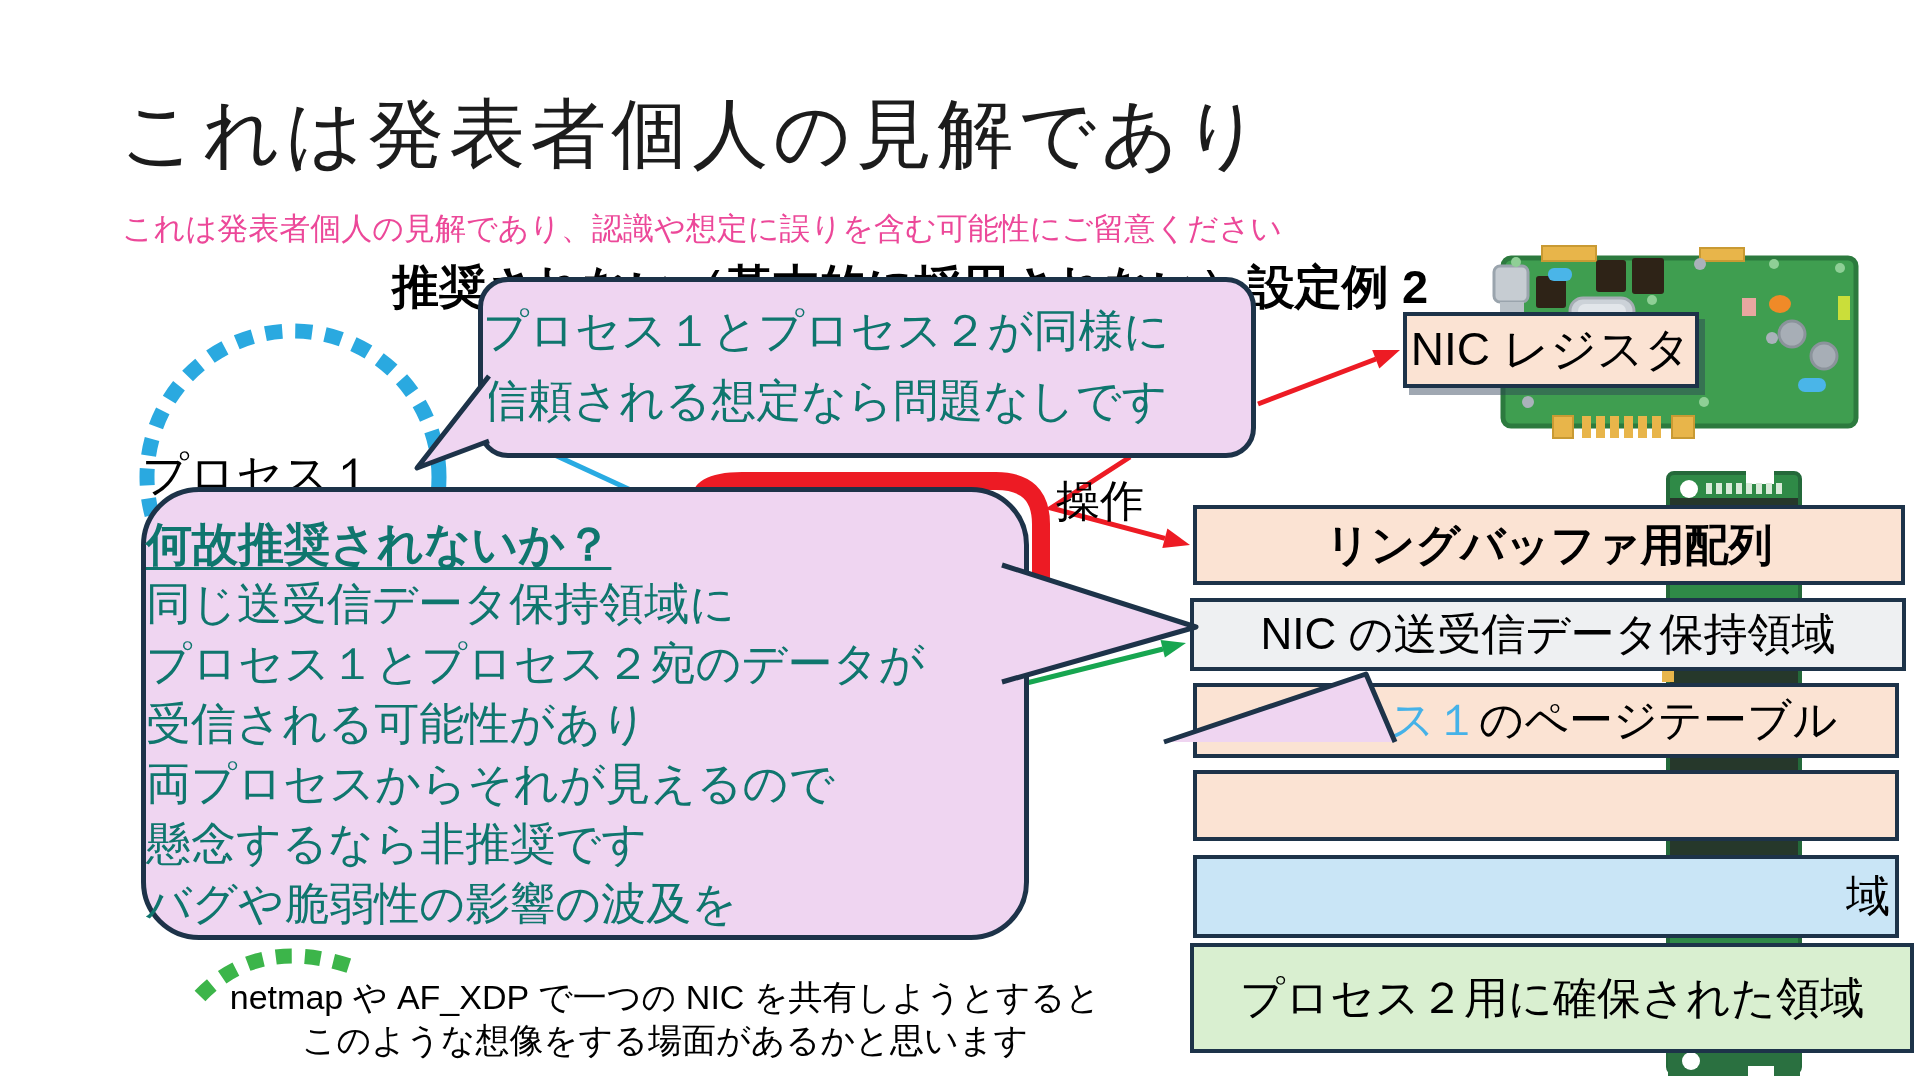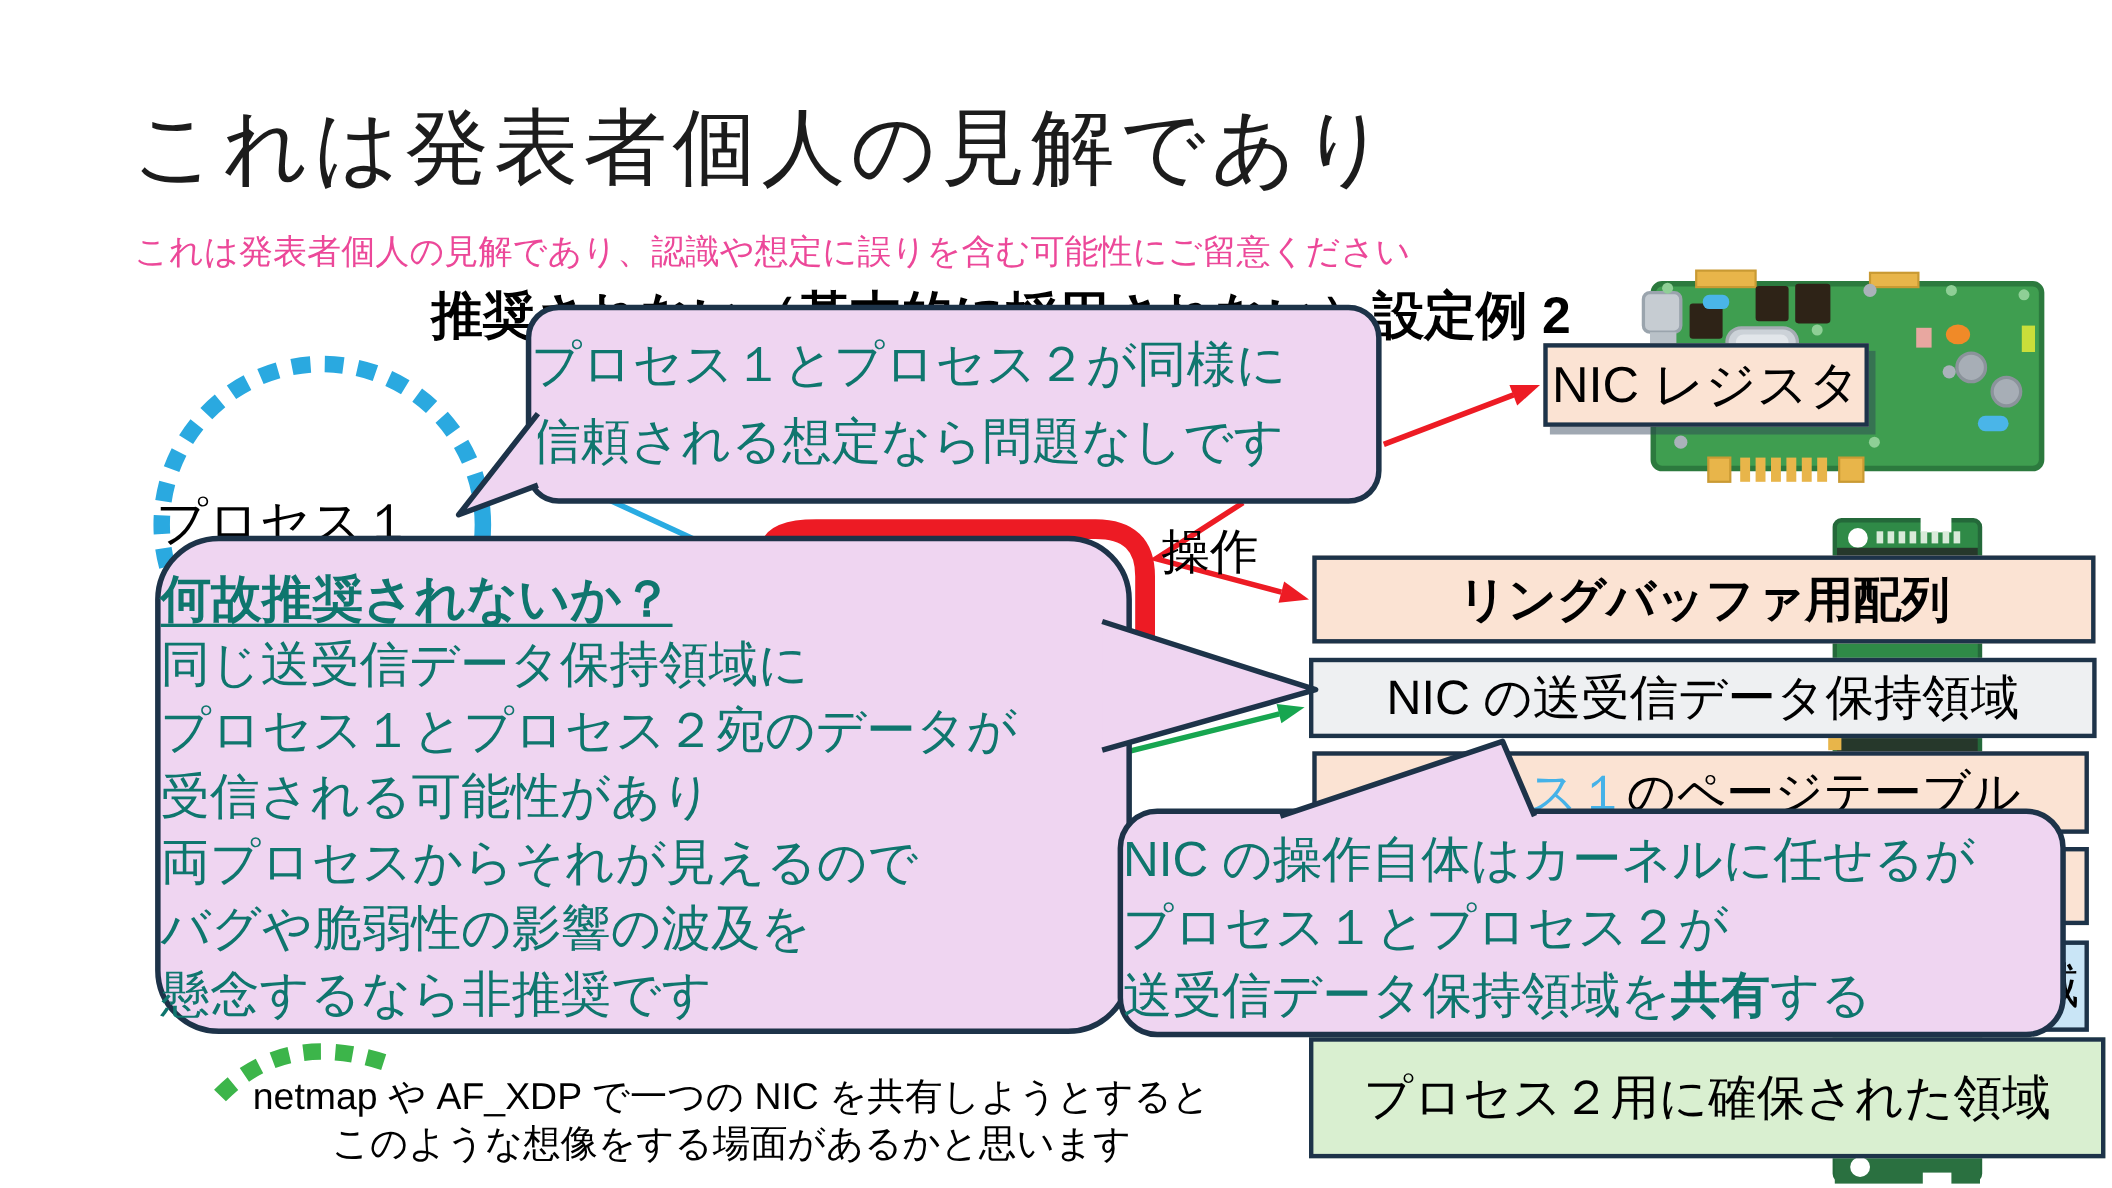--- a/index.html
+++ b/index.html
@@ -172,29 +172,24 @@
     <div>プロセス１とプロセス２が同様に</div>
     <div>信頼される想定なら問題なしです</div>
   </div>
 
   <div class="bubble bubble-why">
     <div class="why-title">何故推奨されないか？</div>
     <div>同じ送受信データ保持領域に</div>
     <div>プロセス１とプロセス２宛のデータが</div>
     <div>受信される可能性があり</div>
     <div>両プロセスからそれが見えるので</div>
+    <div>懸念するなら非推奨です</div>
     <div>バグや脆弱性の影響の波及を</div>
-    <div>懸念するなら非推奨です</div>
   </div>
 
-  <div class="bubble bubble-share">
-    <div>NIC の操作自体はカーネルに任せるが</div>
-    <div>プロセス１とプロセス２が</div>
-    <div><span>送受信データ保持領域を</span><span class="bold">共有</span><span>する</span></div>
-  </div>
 
   <svg id="tails" class="layer" viewBox="0 0 1920 1080">
     <path class="tail" d="M 489 376 L 417 468 L 489 441"></path>
     <path class="tail" d="M 1002 565 L 1196 627 L 1002 682"></path>
     <path class="tail" d="M 1164 742 L 1366 674 L 1395 742"></path>
   </svg>
 
 </div>
 
 </body></html>

